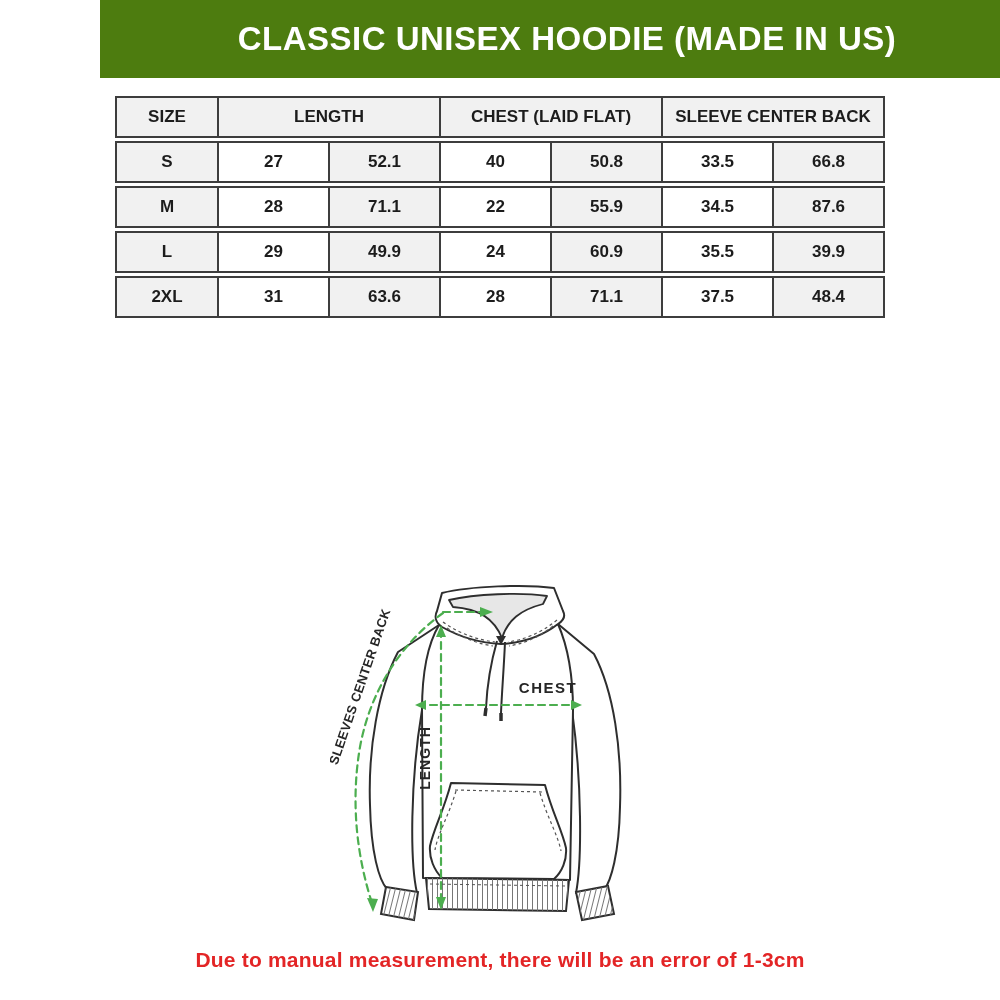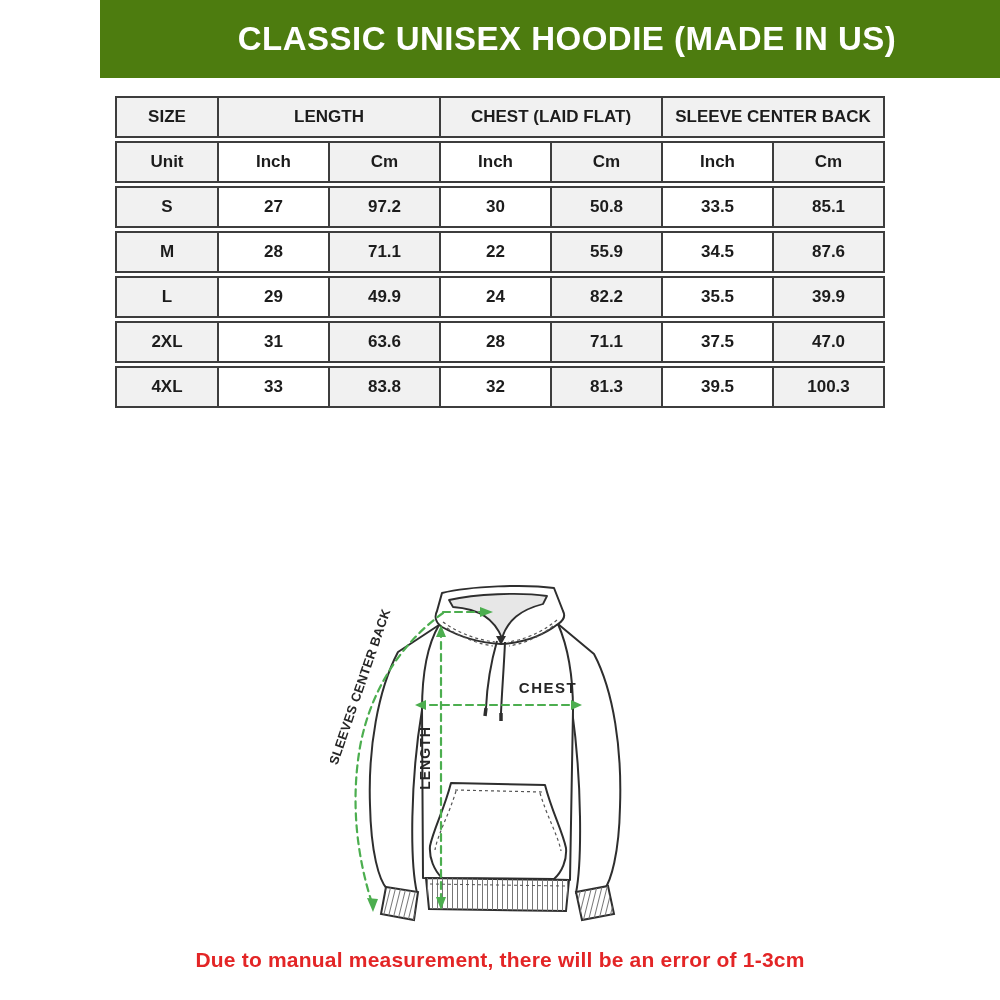--- a/index.html
+++ b/index.html
@@ -59,75 +59,57 @@
         <col style="width:111px">
         <col style="width:111px">
     </colgroup>
     <thead>
       <tr>
           <th colspan="1" class="g">SIZE</th>
           <th colspan="2" class="g">LENGTH</th>
           <th colspan="2" class="g">CHEST (LAID FLAT)</th>
           <th colspan="2" class="g">SLEEVE CENTER BACK</th>
         </tr>
-      <tr>
-          <th class="g">Unit</th>
-          <th class="w">Inch</th>
-          <th class="g">Cm</th>
-          <th class="w">Inch</th>
-          <th class="g">Cm</th>
-          <th class="w">Inch</th>
-          <th class="g">Cm</th>
-        </tr>
     </thead>
     <tbody>
         <tr>
           <td class="g">S</td>
           <td class="w">27</td>
-          <td class="g">97.2</td>
-          <td class="w">30</td>
+          <td class="g">52.1</td>
+          <td class="w">40</td>
           <td class="g">50.8</td>
           <td class="w">33.5</td>
-          <td class="g">85.1</td>
+          <td class="g">66.8</td>
         </tr>
         <tr>
           <td class="g">M</td>
           <td class="w">28</td>
           <td class="g">71.1</td>
           <td class="w">22</td>
           <td class="g">55.9</td>
           <td class="w">34.5</td>
           <td class="g">87.6</td>
         </tr>
         <tr>
           <td class="g">L</td>
           <td class="w">29</td>
           <td class="g">49.9</td>
           <td class="w">24</td>
-          <td class="g">82.2</td>
+          <td class="g">60.9</td>
           <td class="w">35.5</td>
           <td class="g">39.9</td>
         </tr>
         <tr>
           <td class="g">2XL</td>
           <td class="w">31</td>
           <td class="g">63.6</td>
           <td class="w">28</td>
           <td class="g">71.1</td>
           <td class="w">37.5</td>
-          <td class="g">47.0</td>
-        </tr>
-        <tr>
-          <td class="g">4XL</td>
-          <td class="w">33</td>
-          <td class="g">83.8</td>
-          <td class="w">32</td>
-          <td class="g">81.3</td>
-          <td class="w">39.5</td>
-          <td class="g">100.3</td>
+          <td class="g">48.4</td>
         </tr>
       </tbody>
   </table>
 
   <svg class="diagram" viewBox="0 0 340 380">
     <defs>
       <pattern id="ribV" width="5" height="12" patternUnits="userSpaceOnUse">
         <path d="M2.5,0 V12" stroke="#777" stroke-width="1"></path>
       </pattern>
       <pattern id="ribD" width="5" height="12" patternUnits="userSpaceOnUse" patternTransform="rotate(14)">

